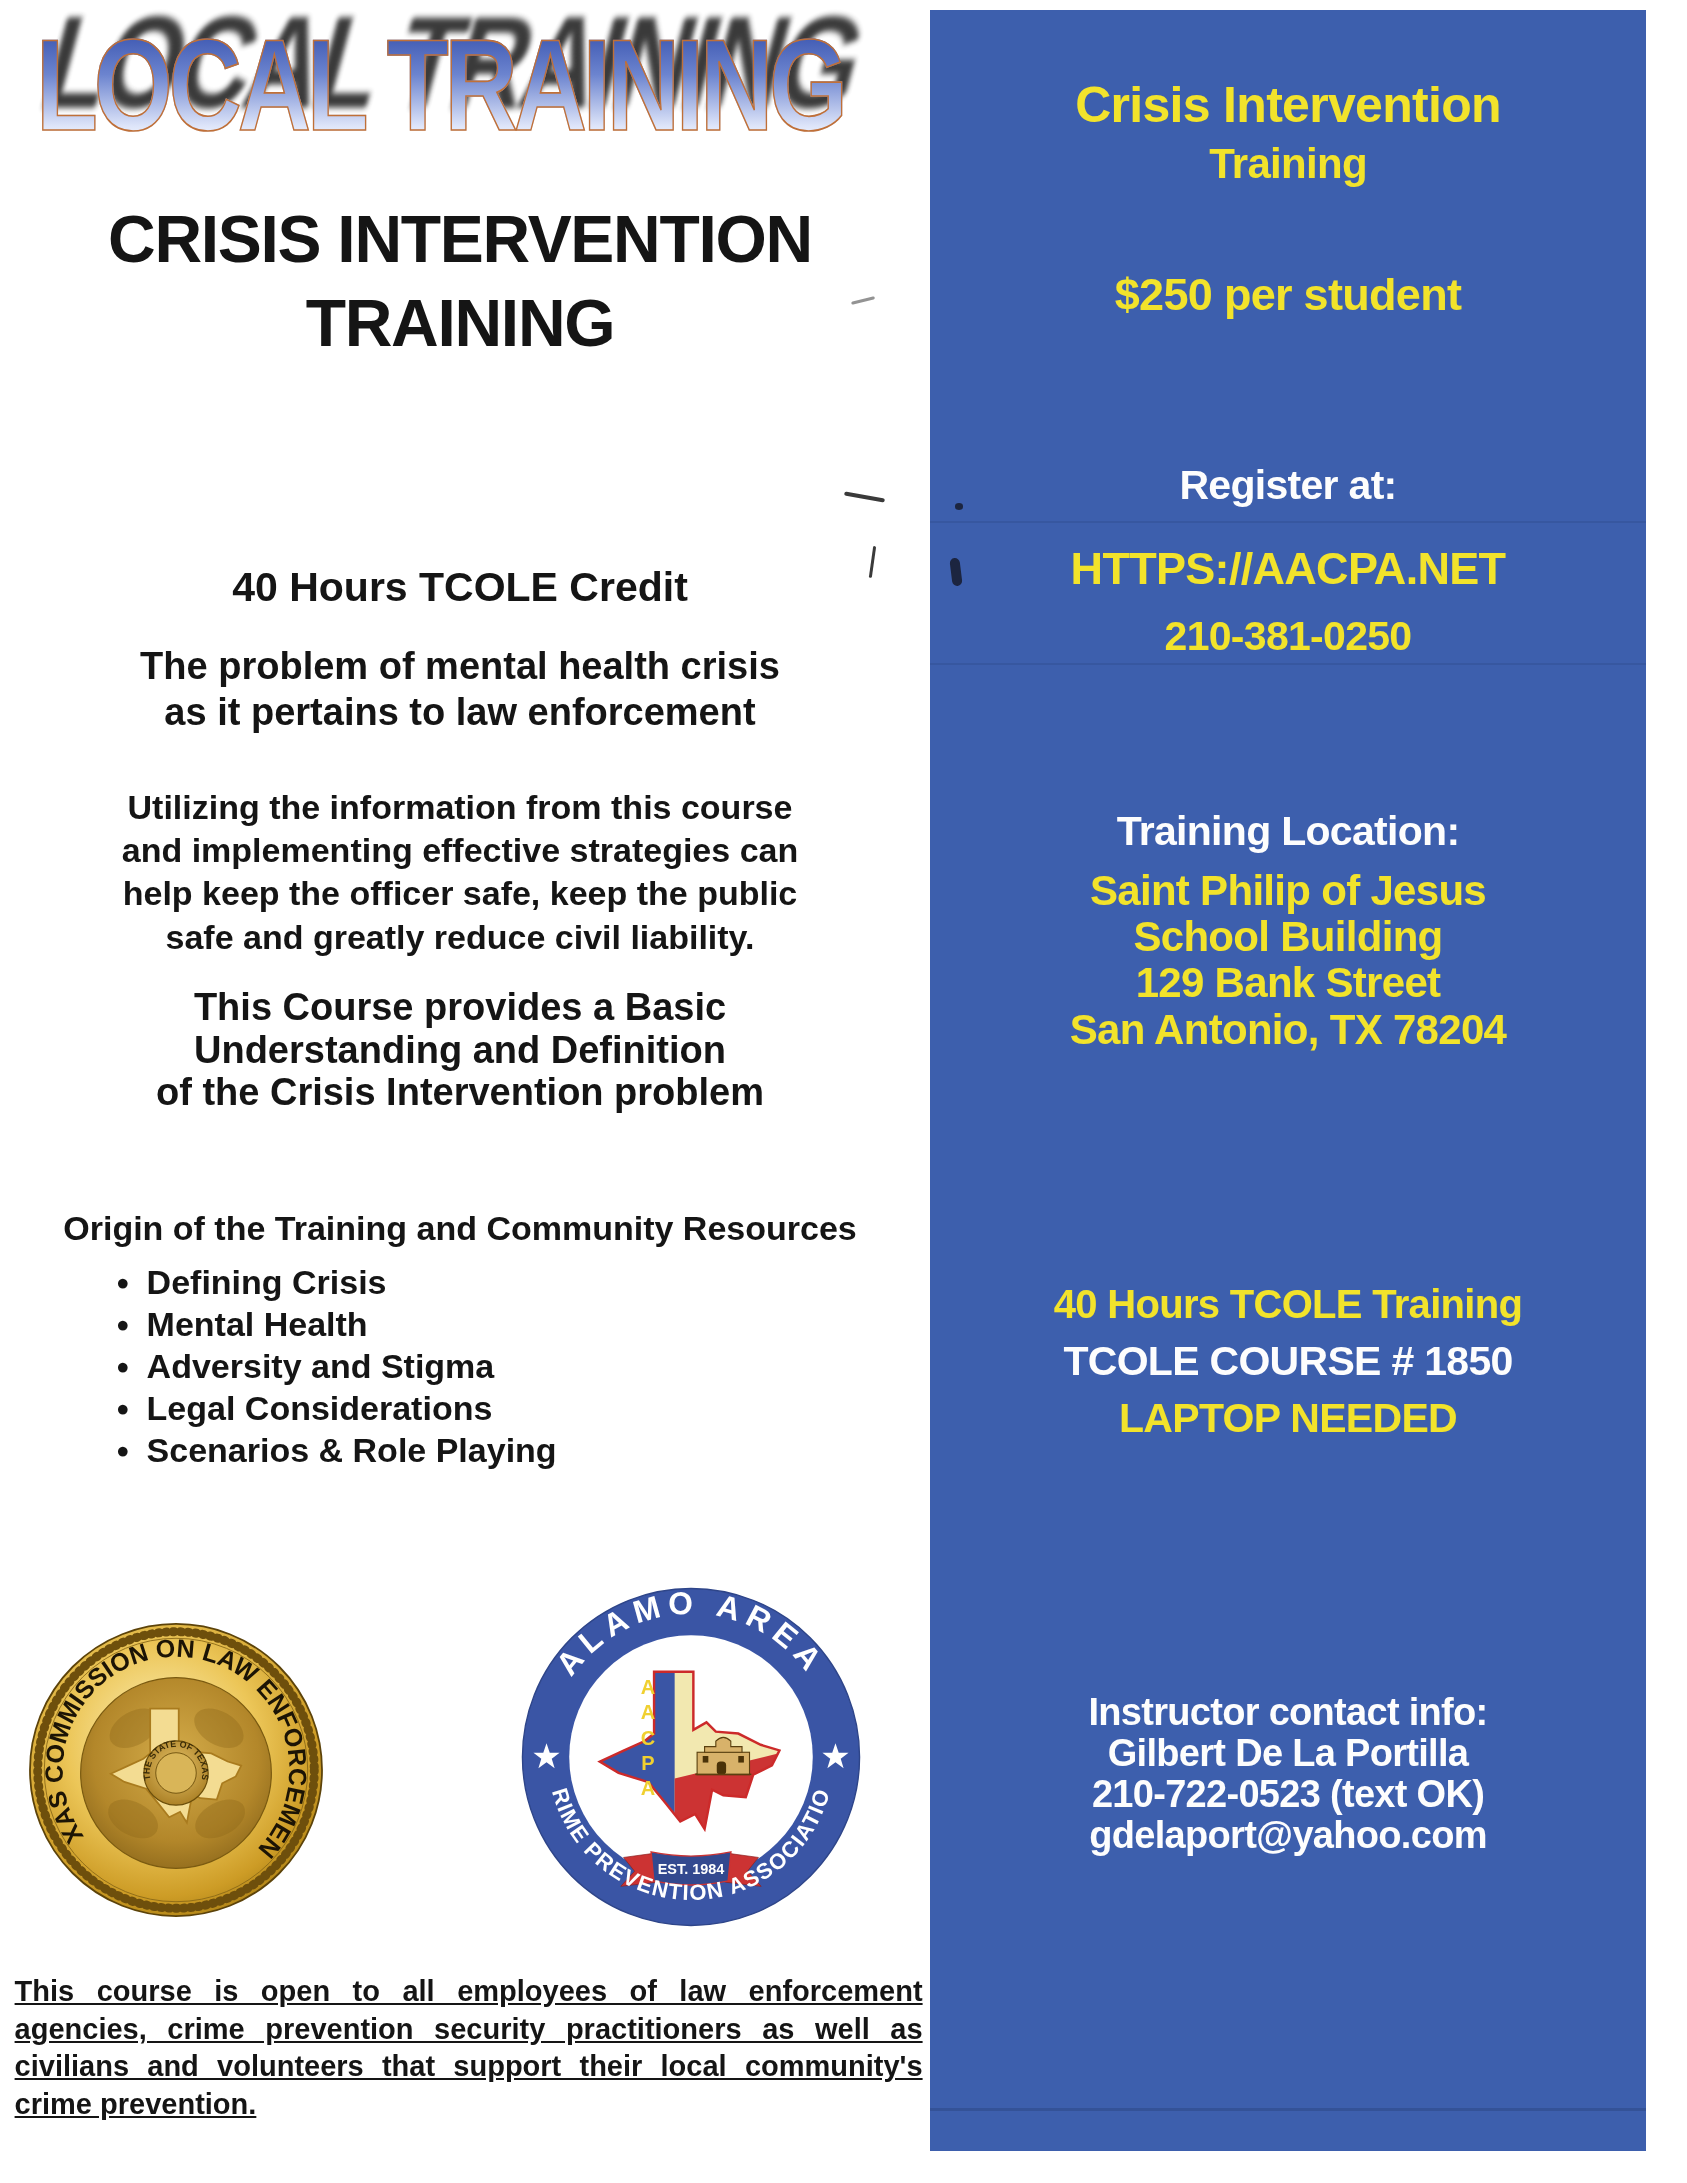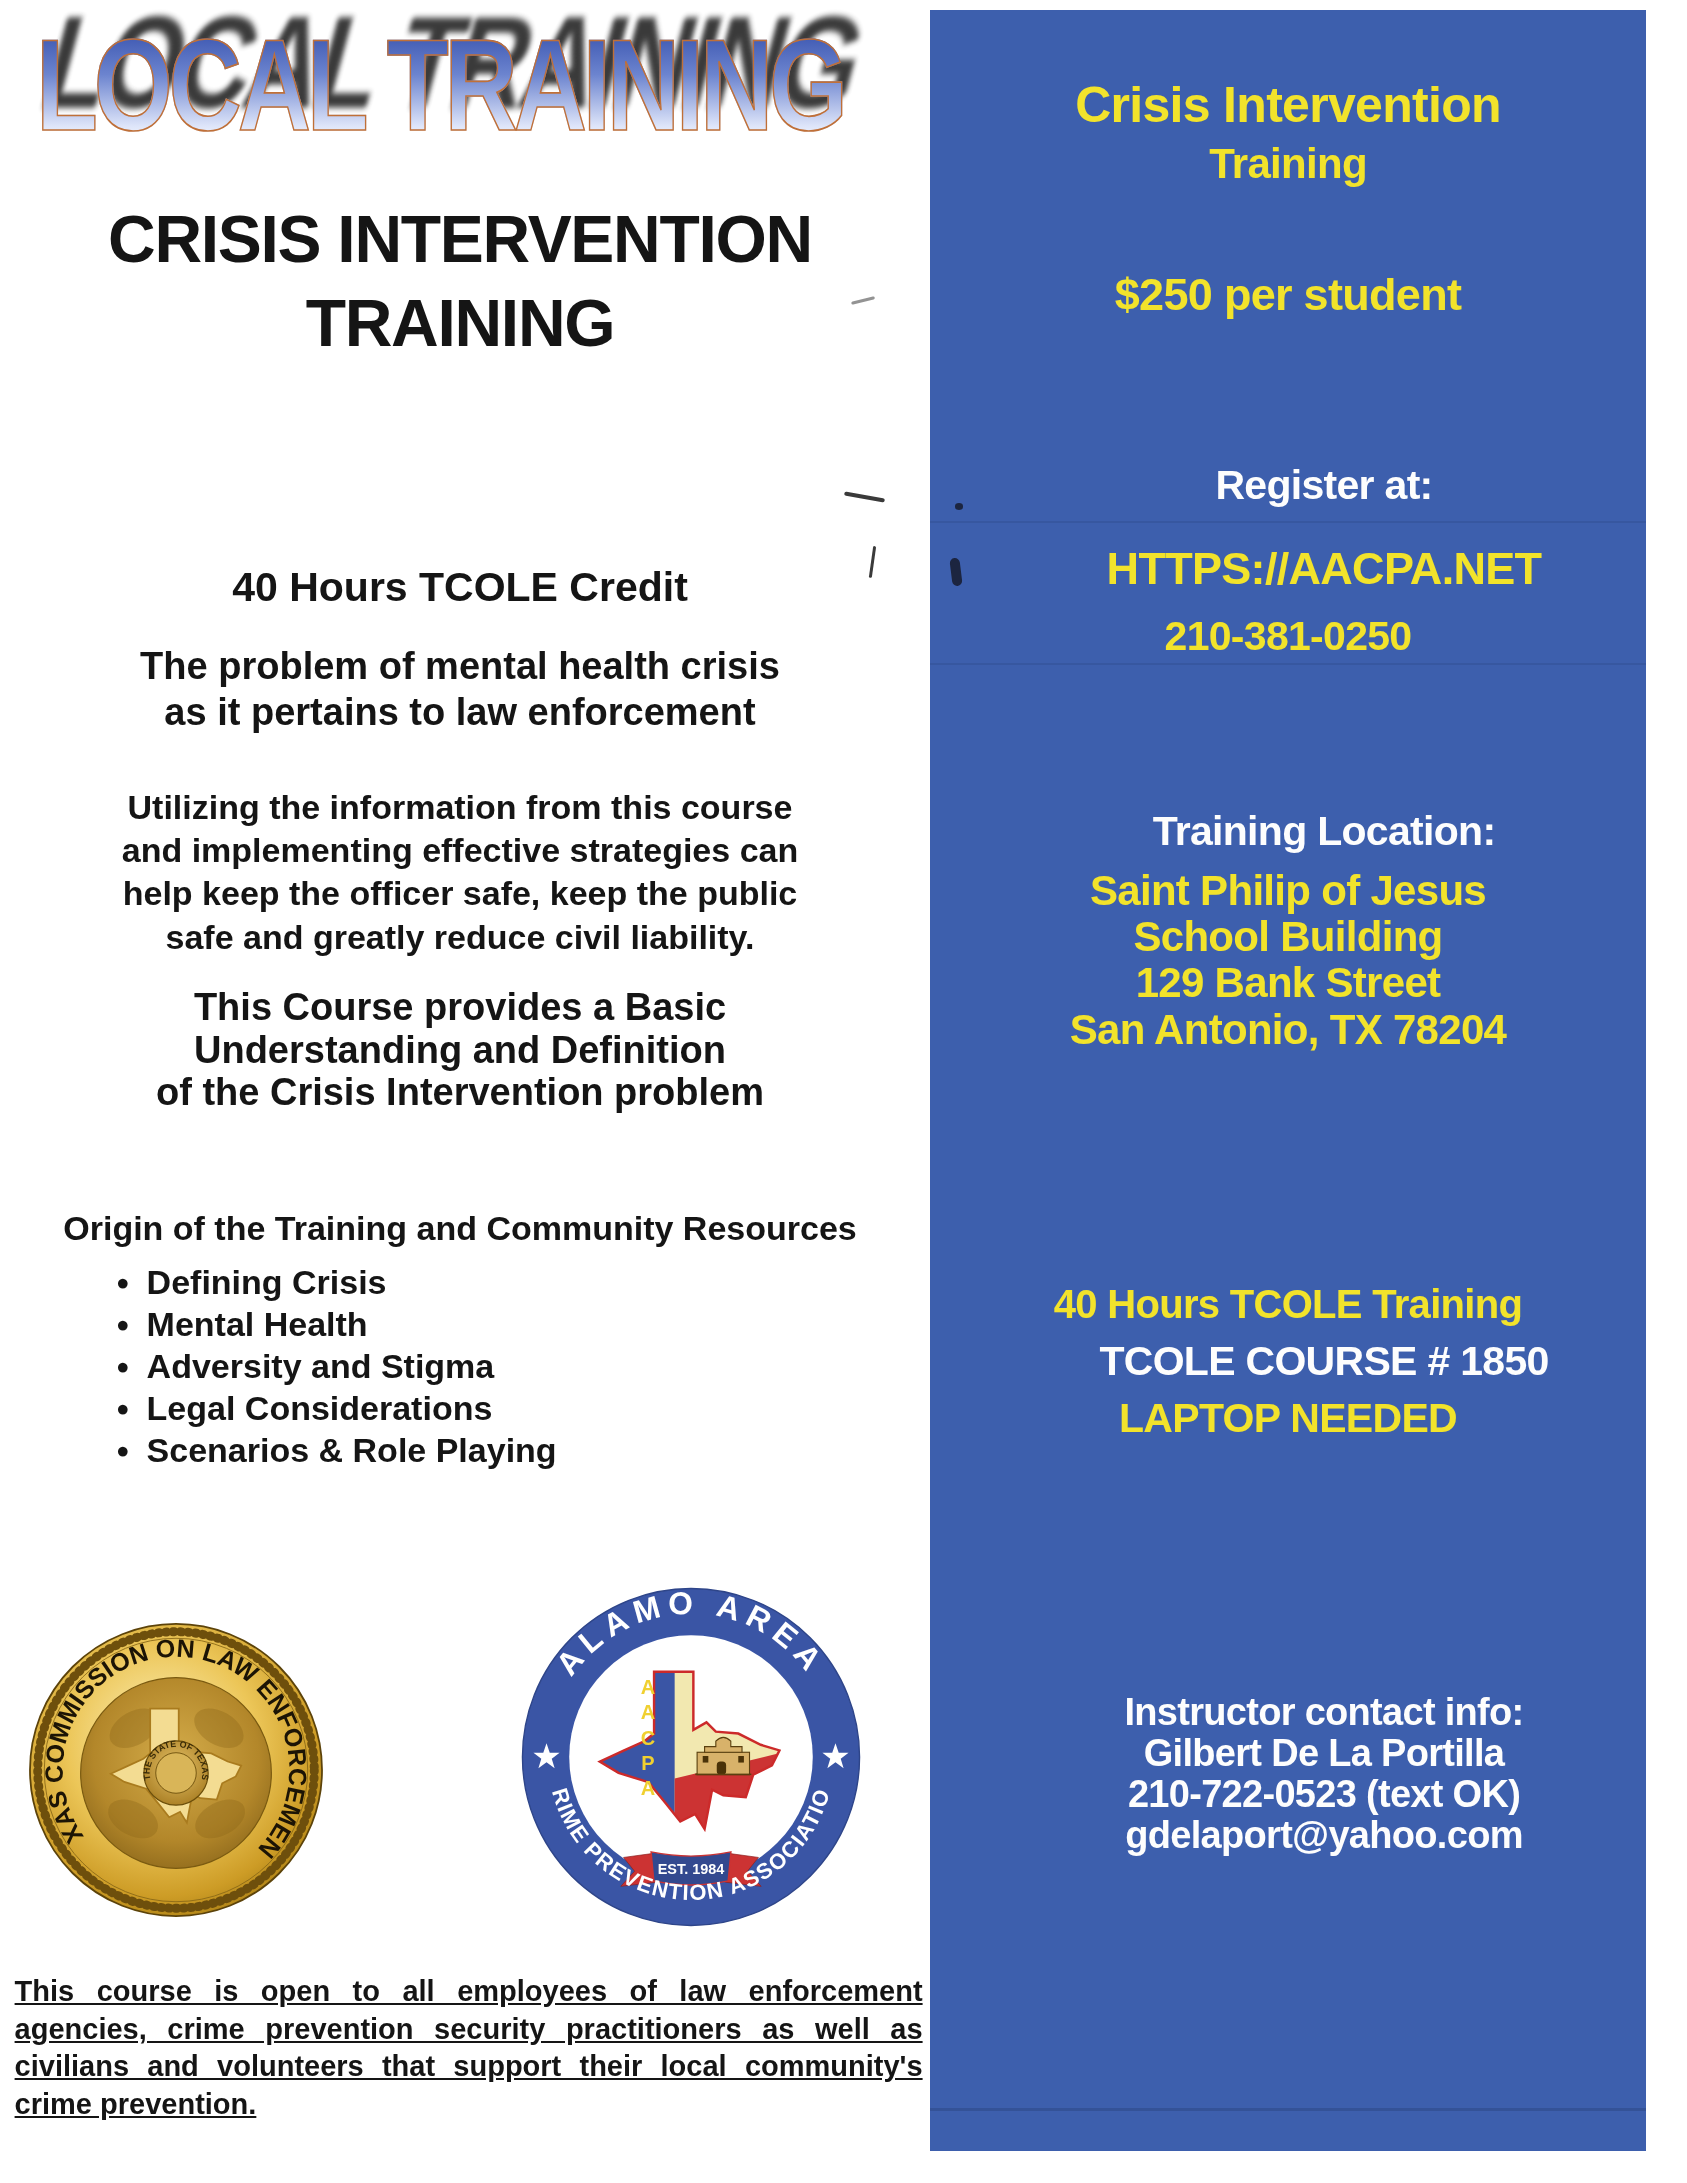--- a/index.html
+++ b/index.html
@@ -37,26 +37,26 @@
   #bullets{left:116px;top:1265px;width:794px;list-style:none;margin:0;padding:0;}
   #bullets li{font-size:34px;font-weight:bold;line-height:1.0;margin-bottom:8px;}
   #bullets li::before{content:"\25CF";font-size:22.5px;margin-right:17px;vertical-align:4px;}
   #openpara{left:14.6px;top:1973px;width:908px;font-size:29px;line-height:1.3;
             text-align:justify;font-weight:bold;text-decoration:underline;}
 
   
   #panel{left:930px;top:10px;width:716px;height:2141px;background:#3d5fad;}
   .pblock{left:930px;width:716px;text-align:center;font-weight:bold;letter-spacing:-0.7px;}
   .yellow{color:#f2e32b;}
-  .white{color:#fdfdfd;padding-left:36px;}
+  .white{color:#fdfdfd;}
   #p-head{top:76px;font-size:50px;}
   #p-sub{top:140px;font-size:42px;}
   #p-price{top:269px;font-size:45px;}
   #p-reglabel{top:462px;font-size:41px;}
-  #p-site{top:543px;font-size:45px;margin-left:36px;}
+  #p-site{top:543px;font-size:45px;}
   #p-phone{top:613px;font-size:41px;}
   #p-loclabel{top:808px;font-size:41px;}
   #p-loc{top:868px;font-size:42px;line-height:1.1;}
   #p-hours{top:1282px;font-size:40px;}
   #p-course{top:1338px;font-size:41px;}
   #p-laptop{top:1395px;font-size:41px;}
   #p-instrlabel{top:1691px;font-size:38px;}
   #p-instr{top:1733px;font-size:38px;line-height:1.08;}
 
   .crease{left:930px;width:716px;height:2px;background:rgba(10,20,50,.10);}

